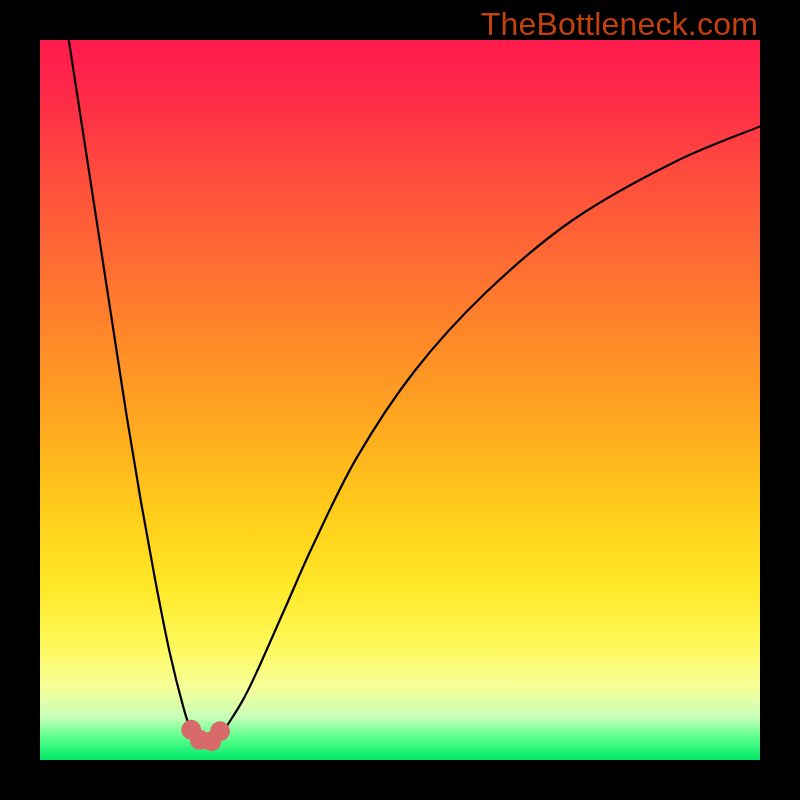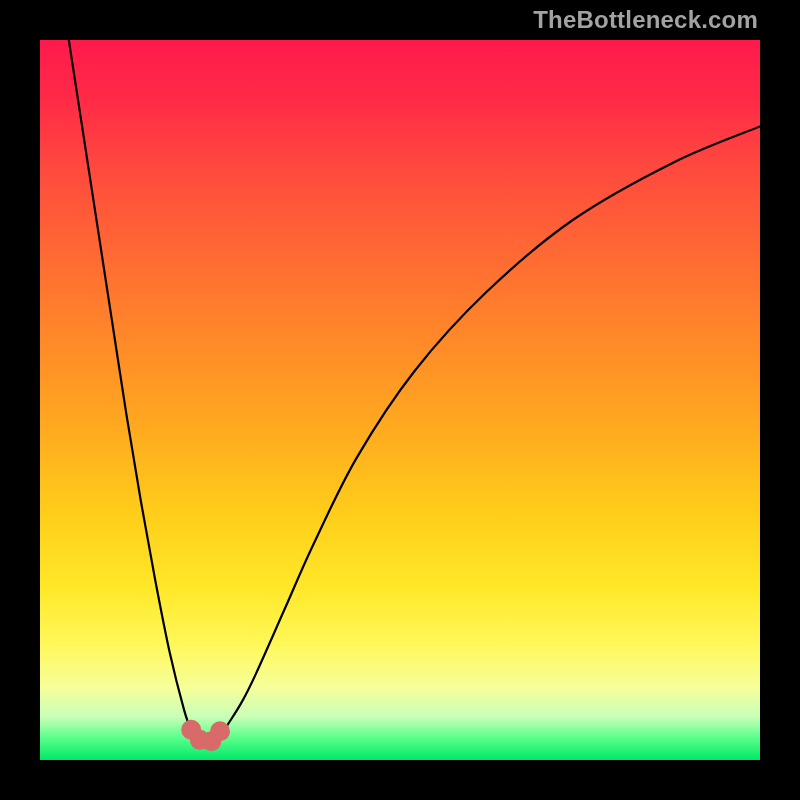--- a/index.html
+++ b/index.html
@@ -37,23 +37,23 @@
       #fff85a 84%,
       #f6ff9a 90%,
       #c8ffb8 94%,
       #58ff8a 97%,
       #00e868 100%);
   }
   .watermark {
     position: absolute;
     right: 42px;
     top: 6px;
-    color: #a3a3a3;
-    font-size: 24px;
-    font-weight: 700;
+    color: #c2410c;
+    font-size: 32px;
+    font-weight: 400;
     letter-spacing: 0.2px;
     user-select: none;
   }
   svg.curve {
     position: absolute;
     left: 0;
     top: 0;
     width: 720px;
     height: 720px;
   }

